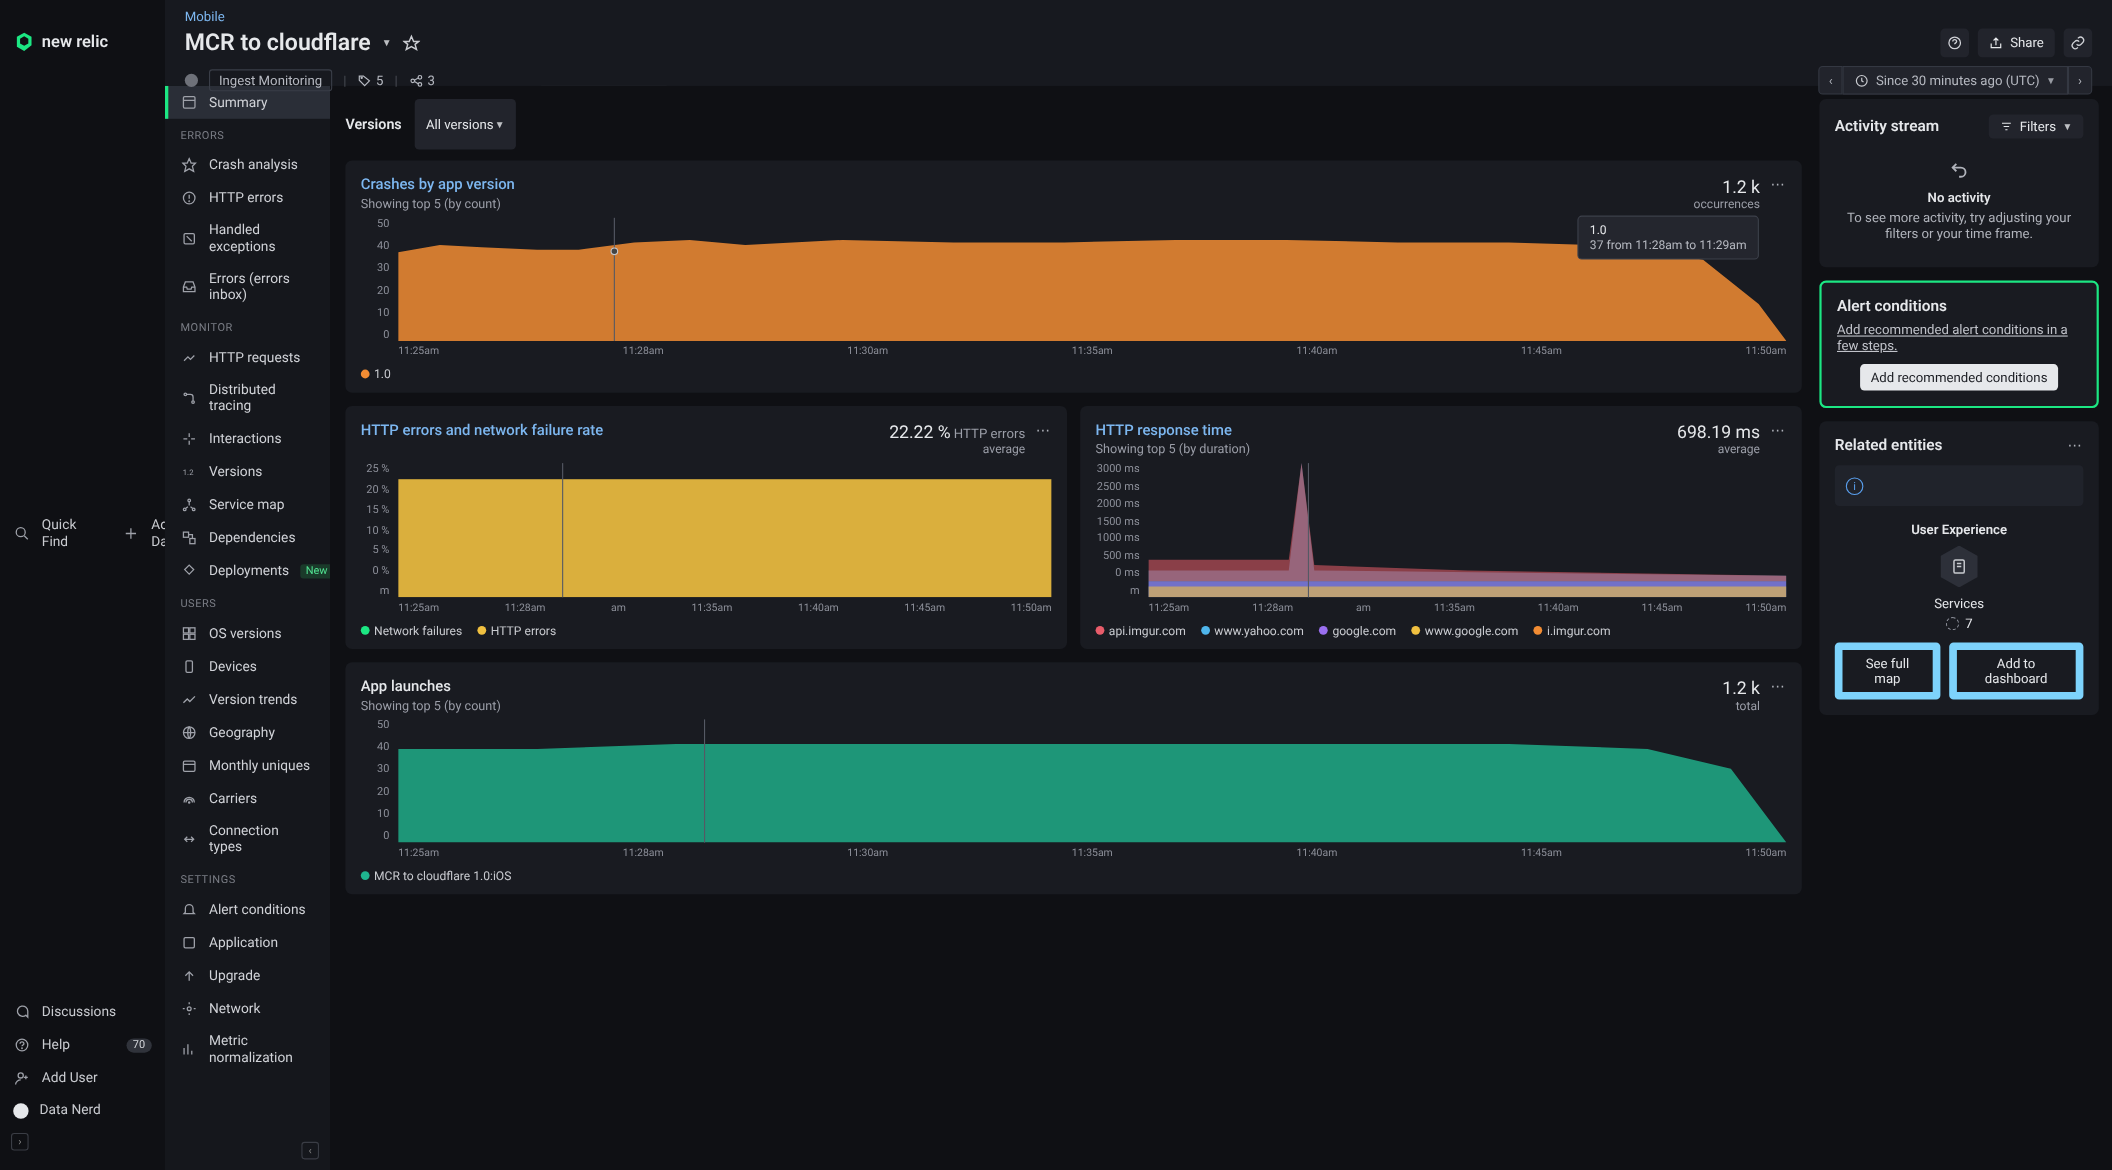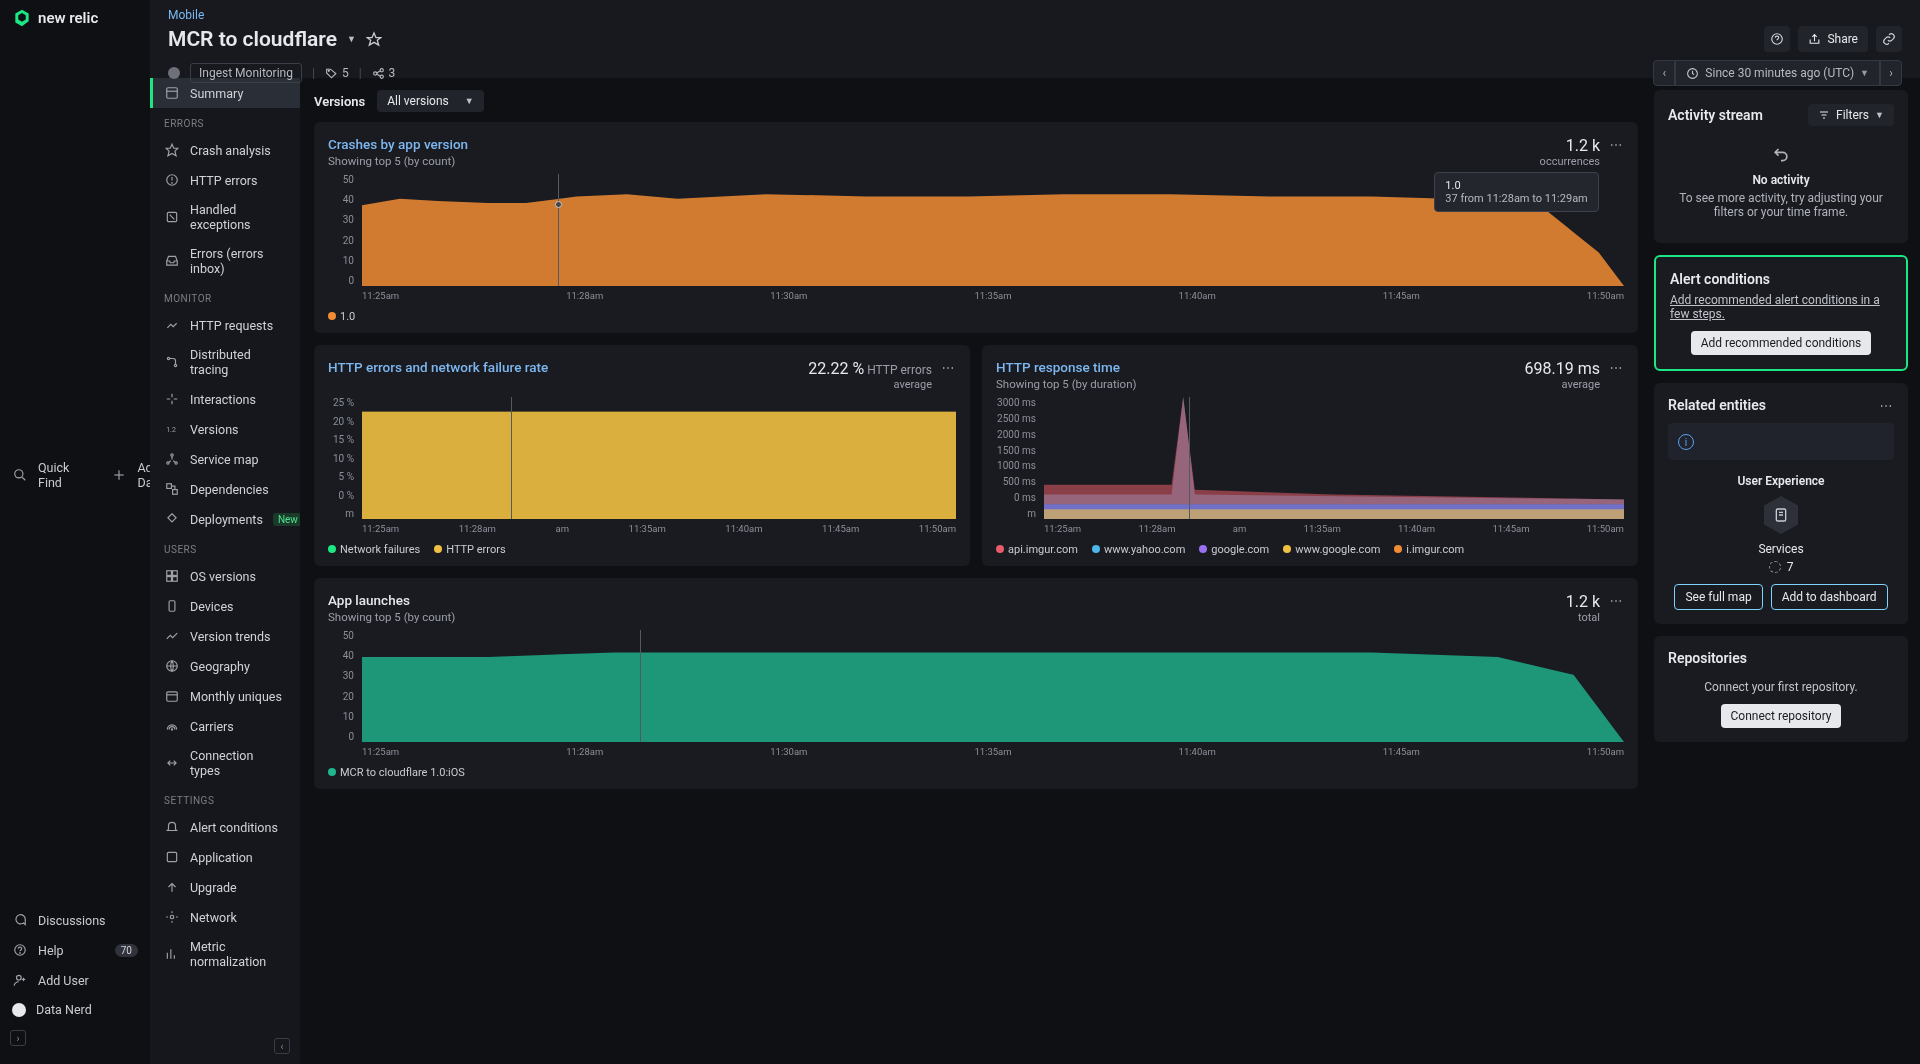--- a/index.html
+++ b/index.html
@@ -1,19 +1,19 @@
 <!DOCTYPE html>
 <html><head>
 <meta charset="utf-8">
 <style>
 * { margin:0; padding:0; box-sizing:border-box; font-family:-apple-system,BlinkMacSystemFont,"Segoe UI",Roboto,sans-serif; }
 body { background:#1a1c22; color:#e6e8eb; font-size:13px; overflow:hidden; width:1920px; height:1064px; }
 
 
-.nav-left { position:fixed; left:0; top:0; width:150px; height:100%; background:#0f1014; display:flex; flex-direction:column; padding-top:8px; }
+.nav-left { position:fixed; left:0; top:0; width:150px; height:100%; background:#0f1014; display:flex; flex-direction:column; padding-top:28px; }
 .logo { display:flex; align-items:center; gap:6px; padding:0 12px 16px 12px; font-weight:600; font-size:15px; }
 .logo svg { width:20px; height:20px; }
 .nav-left-items { display:flex; gap:18px; flex:1; }
 .nav-item { display:flex; align-items:center; gap:10px; padding:7px 12px; color:#c9cbd0; cursor:pointer; font-size:12.5px; }
 .nav-item.active { background:#2a2e37; position:relative; }
 .nav-item .pin { margin-left:auto; opacity:.7; }
 .nav-item.ell { padding-left:18px; color:#888; }
 .nav-bottom { margin-top:auto; padding-bottom:8px; }
 .help-badge { background:#30333b; color:#d4d6da; border-radius:8px; font-size:10px; padding:1px 6px; margin-left:auto; }
 .nav-footer-btn { width:16px; height:16px; border:1px solid #3a3d45; border-radius:3px; display:flex; align-items:center; justify-content:center; margin:6px 0 10px 10px; color:#888; font-size:10px; }
@@ -46,21 +46,21 @@
 .time-arrow { width:22px; height:26px; background:#22242c; display:flex; align-items:center; justify-content:center; border:1px solid #343842; cursor:pointer; color:#aeb1b9; }
 .time-label { height:26px; background:#22242c; border:1px solid #343842; display:flex; align-items:center; gap:6px; padding:0 10px; font-size:12px; cursor:pointer; }
 
 
 .main { position:fixed; left:300px; top:78px; right:0; bottom:0; display:flex; }
 .charts-col { flex:1; overflow:auto; padding:12px 12px 12px 14px; background:#0f1014; }
 .right-col { width:270px; background:#0f1014; padding:12px 12px 24px 4px; overflow:auto; }
 
 .versions-bar { display:flex; align-items:center; gap:12px; margin-bottom:10px; }
 .versions-bar .lbl { font-size:13px; font-weight:600; }
-.ver-dd { background:#22242c; border-radius:4px; padding:4px 10px; font-size:12px; display:flex; align-items:center; gap:16px; cursor:pointer; }
+.ver-dd { background:#22242c; border-radius:4px; padding:16px 10px; font-size:12px; display:flex; align-items:center; gap:1px; cursor:pointer; }
 
 .card { background:#191b21; border-radius:6px; padding:14px 14px 10px; margin-bottom:12px; position:relative; }
 .card-header { display:flex; justify-content:space-between; align-items:flex-start; margin-bottom:6px; }
 .card-title { color:#7db7f0; font-size:13.5px; font-weight:500; }
 .card-sub { color:#9b9ea8; font-size:11.5px; margin-top:2px; }
 .card-metric { text-align:right; font-size:12px; }
 .card-metric .val { font-size:16px; }
 .card-metric .unit { color:#9b9ea8; font-size:11px; }
 .card-menu { width:16px; height:16px; display:flex; align-items:center; justify-content:center; color:#aeb1b9; cursor:pointer; margin-left:8px; }
 
@@ -98,21 +98,21 @@
 
 .info-box { background:#20232b; border-radius:4px; padding:10px; font-size:12px; display:flex; gap:8px; margin-bottom:14px; }
 .info-box .info-ico { width:16px; height:16px; border-radius:50%; border:1.5px solid #5aa0ef; color:#5aa0ef; display:flex; align-items:center; justify-content:center; font-size:10px; flex-shrink:0; margin-top:1px; }
 .info-box b { color:#e6e8eb; }
 .info-box a { color:#7db7f0; display:block; margin-top:4px; cursor:pointer; }
 
 .user-exp { text-align:center; font-size:12px; }
 .hex { width:34px; height:38px; margin:8px auto; background:#2d3039; clip-path:polygon(50% 0,100% 25%,100% 75%,50% 100%,0 75%,0 25%); display:flex; align-items:center; justify-content:center; color:#c9cbd0; }
 .svc-count { display:flex; align-items:center; justify-content:center; gap:6px; margin:4px 0 10px; }
 .svc-count .ring { width:12px; height:12px; border:1.5px dashed #8c8f99; border-radius:50%; }
-.btn-outline { border:1px solid #7dd3fc; background:transparent; color:#e6e8eb; border-radius:4px; padding:5px 10px; font-size:12px; cursor:pointer; }
+.btn-outline { border:7px solid #7dd3fc; background:transparent; color:#e6e8eb; border-radius:4px; padding:5px 10px; font-size:12px; cursor:pointer; }
 .related-actions { display:flex; gap:8px; justify-content:center; }
 
 .repo-panel p { text-align:center; font-size:12px; color:#c1c3ca; margin:14px 0 10px; }
 .repo-panel .btn-light { display:block; margin:0 auto; width:fit-content; }
 
 .caret { font-size:9px; opacity:.8; }
 </style>
 </head>
 <body>
 
@@ -778,22 +778,15 @@
           <span class="ring"></span>
           <span>7</span>
         </div>
         <div class="related-actions">
           <span class="btn-outline">See full map</span>
           <span class="btn-outline">Add to dashboard</span>
         </div>
       </div>
     </div>
 
-    <div class="panel repo-panel">
-      <div class="panel-h">
-          <h3>Repositories</h3>
-        </div>
-      <p>Connect your first repository.</p>
-      <span class="btn-light">Connect repository</span>
-    </div>
 
   </div>
 </div>
 
 </body></html>

